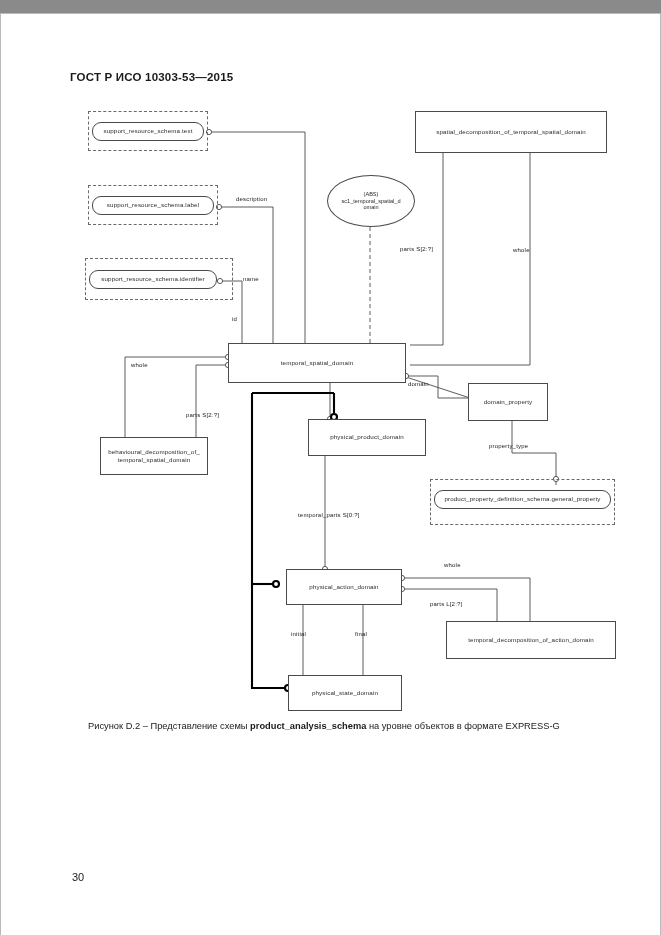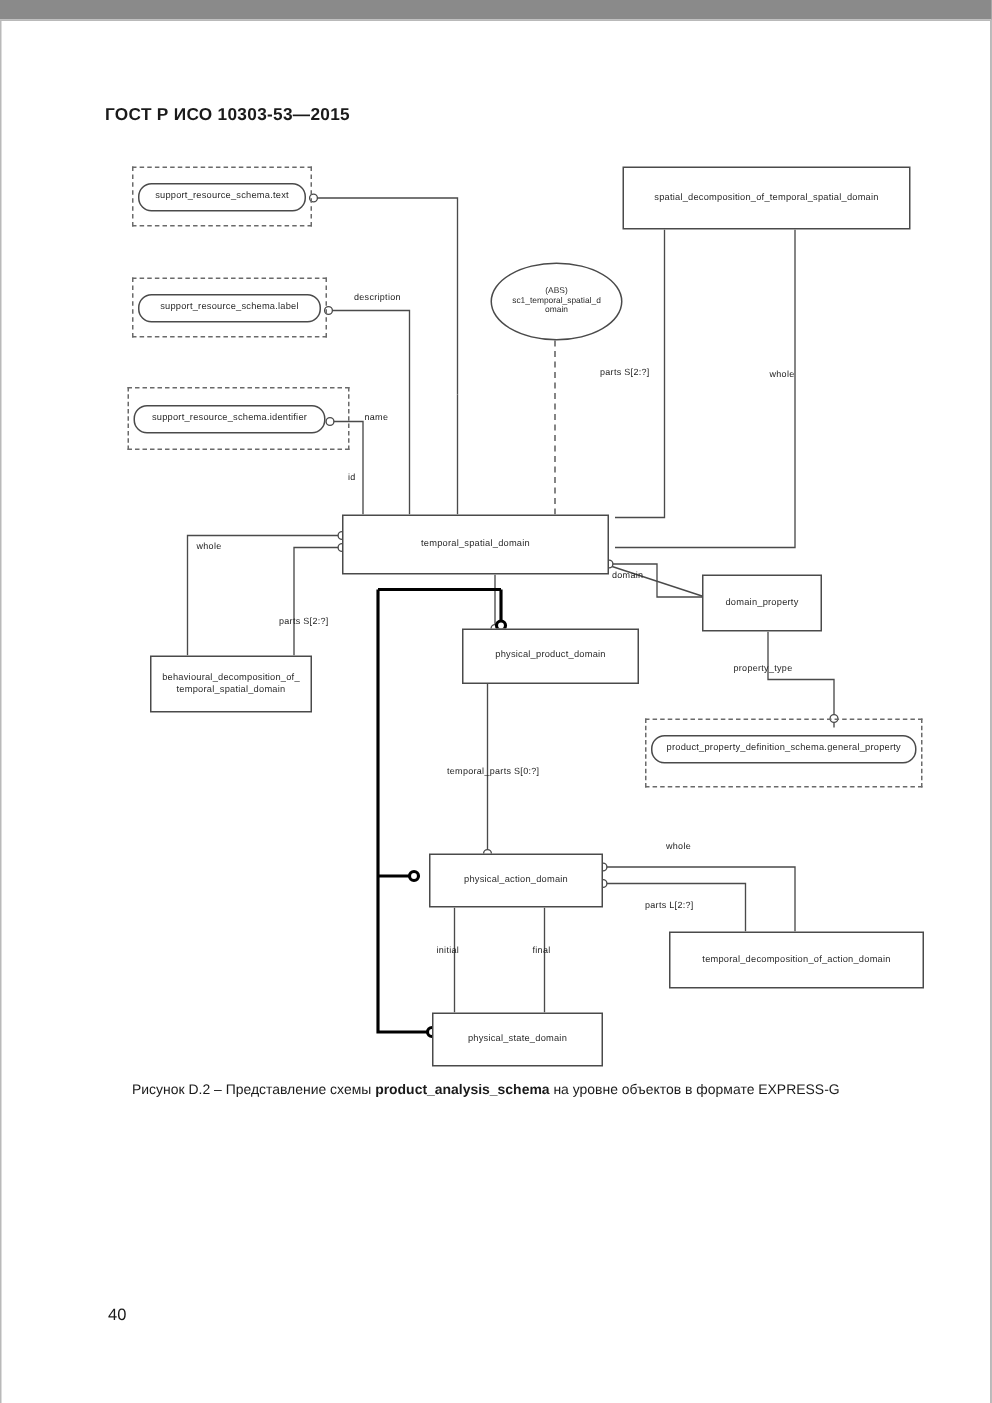--- a/index.html
+++ b/index.html
@@ -254,14 +254,14 @@
 
     <div class="edge-label" style="left:430px; top:588px;">parts L[2:?]</div>
 
     <div class="edge-label" style="left:291px; top:618px;">initial</div>
 
     <div class="edge-label" style="left:355px; top:618px;">final</div>
   </div>
 
   <div class="caption"><span>Рисунок D.2 –   Представление схемы </span><b>product_analysis_schema</b><span> на уровне объектов в формате EXPRESS-G</span></div>
 
-  <div class="pagenum">40</div>
+  <div class="pagenum">30</div>
 </div>
 
 </body></html>

